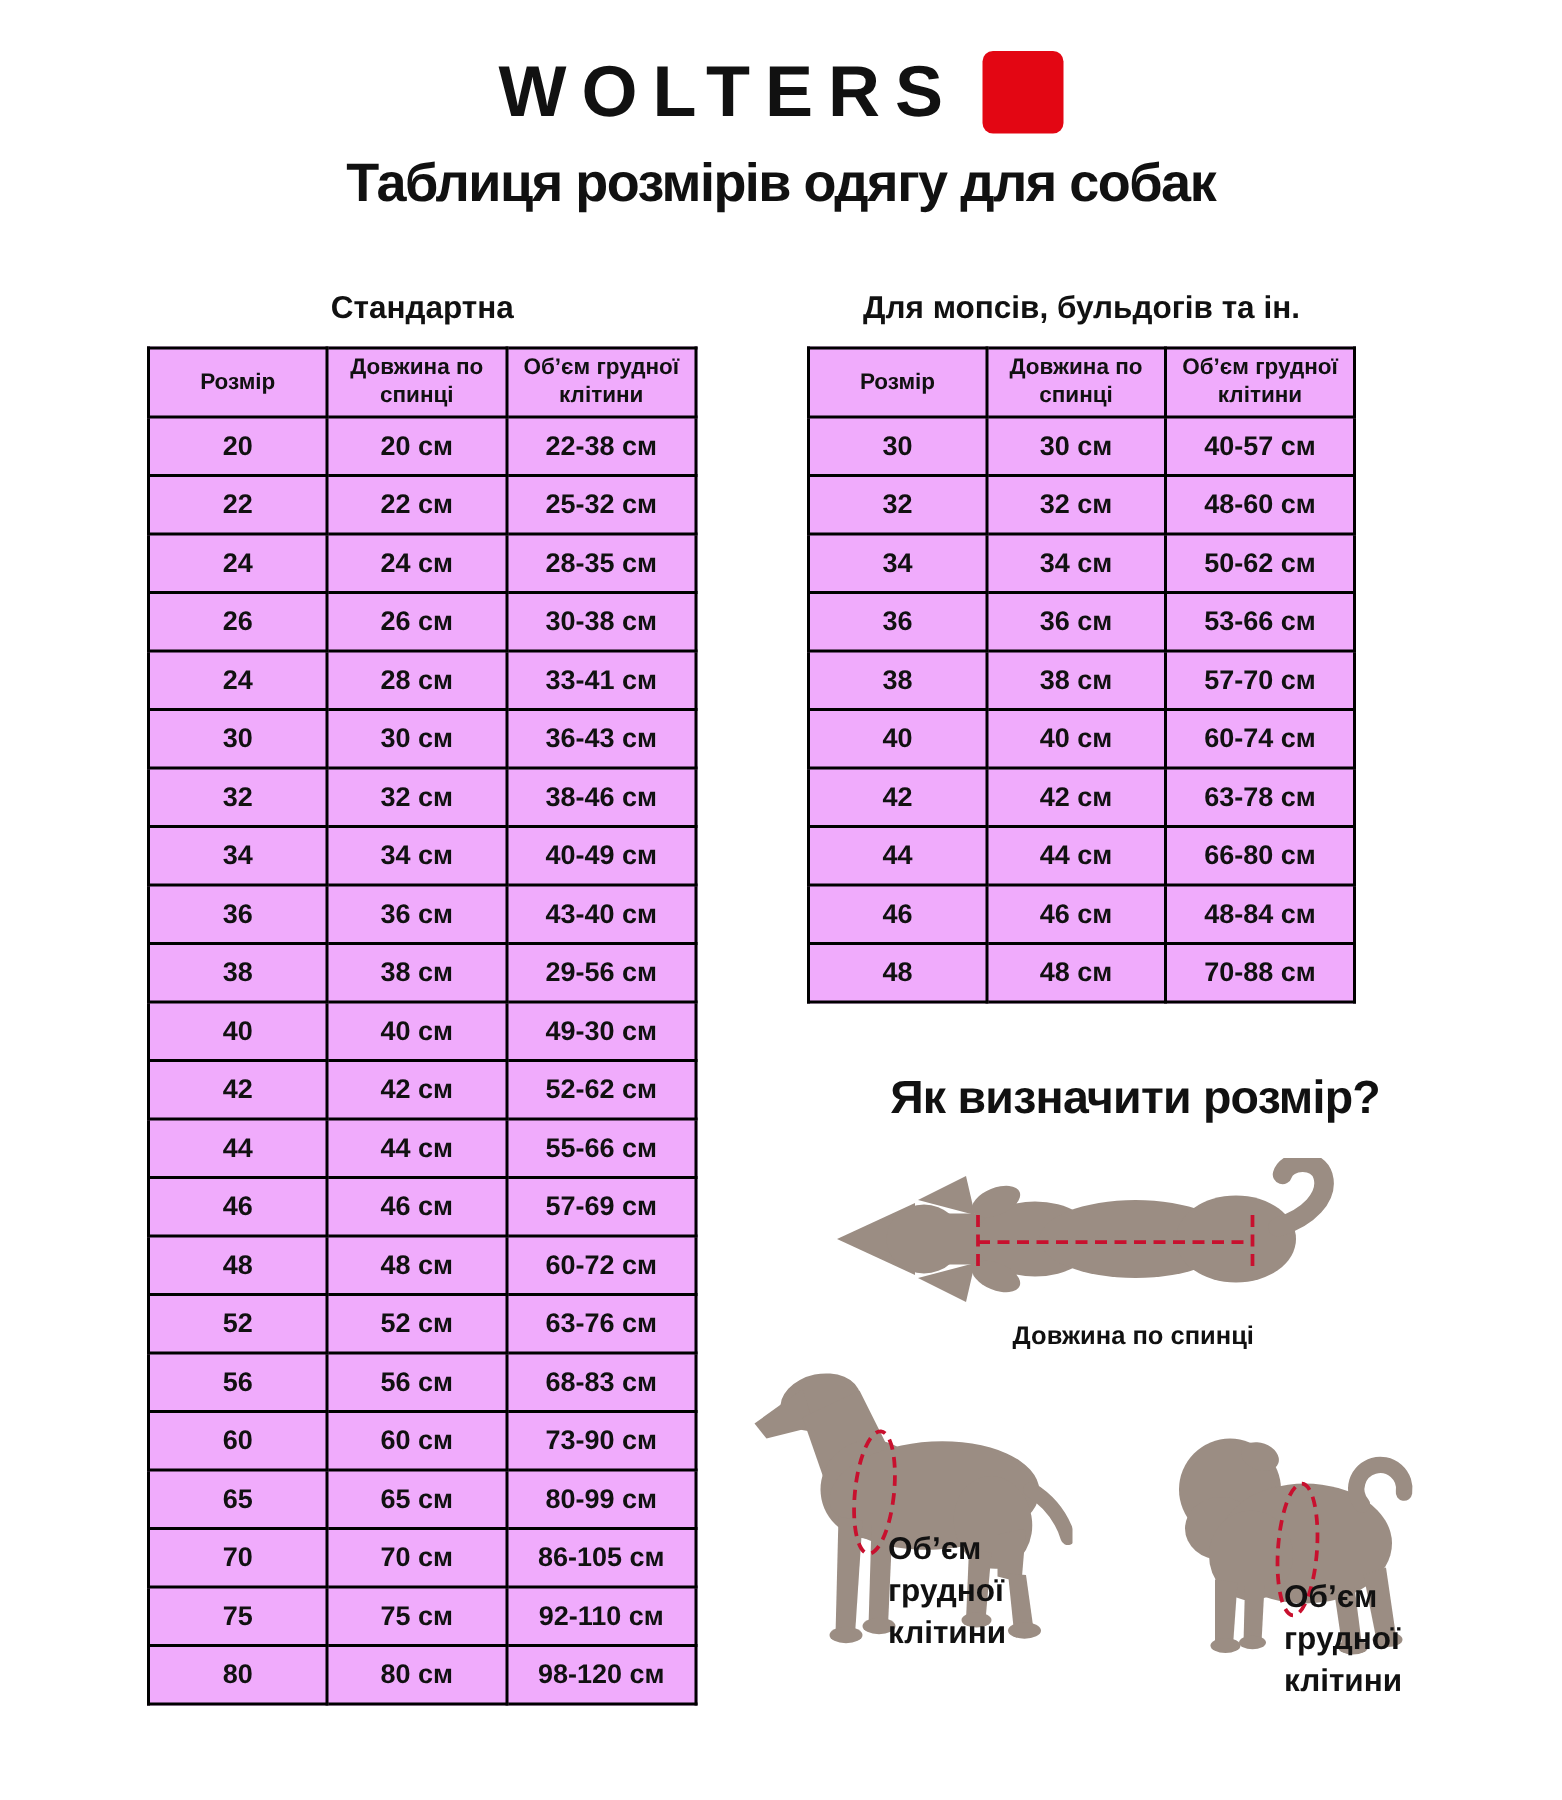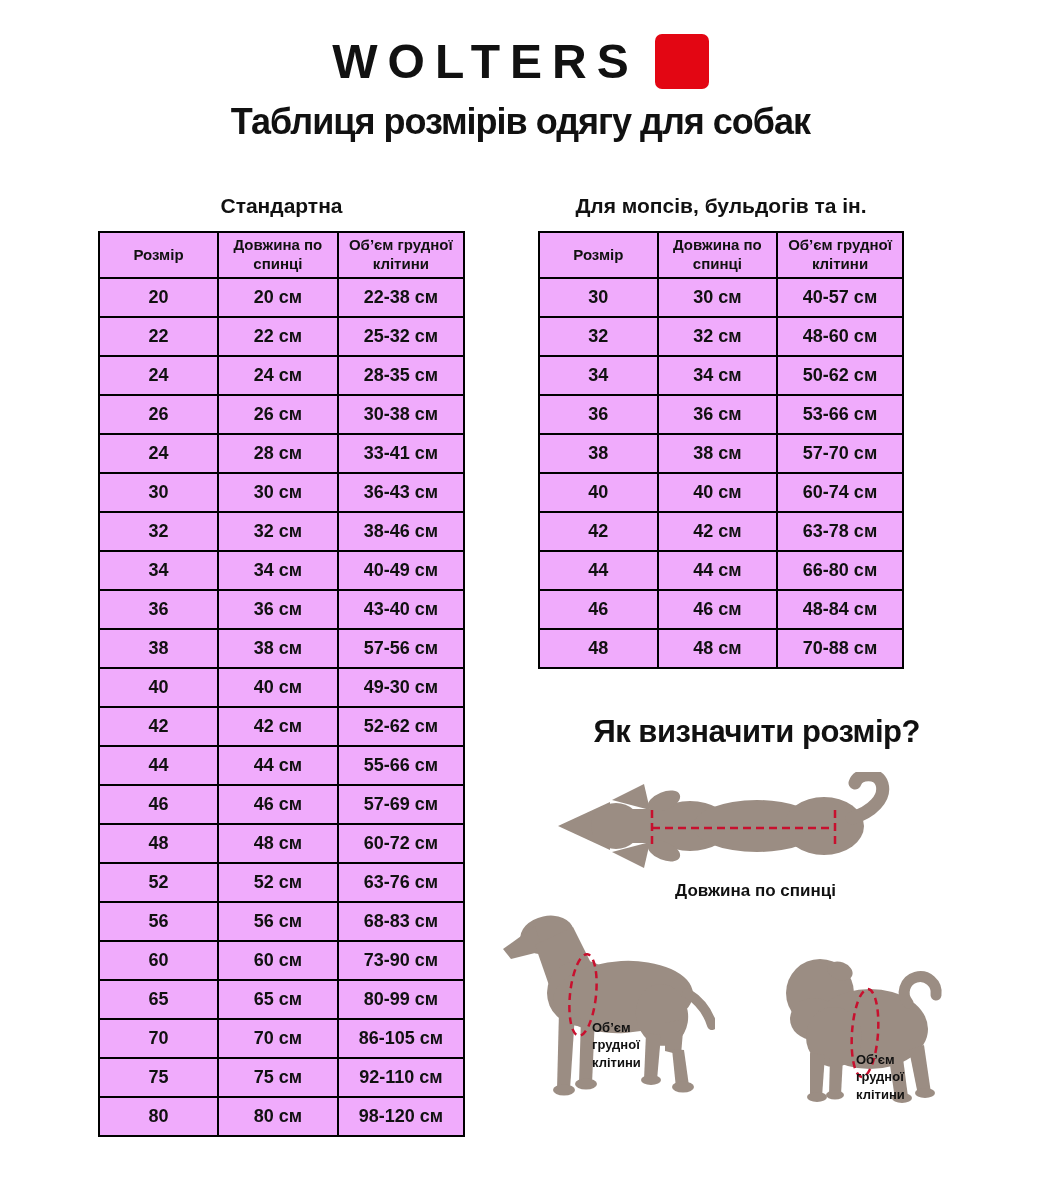--- a/index.html
+++ b/index.html
@@ -23,21 +23,21 @@
   .size-table th,.size-table td{border:2px solid #000;text-align:center;vertical-align:middle;font-weight:bold;padding:0 4px;}
   .size-table th{height:44px;font-size:15px;line-height:1.25;}
   .size-table td{height:37px;font-size:18px;}
   .size-table col.c1{width:32.6%;} .size-table col.c2{width:32.8%;} .size-table col.c3{width:34.6%;}
   
   .guide-heading{position:absolute;left:520px;top:714px;width:400px;text-align:right;
                  font-size:31px;font-weight:bold;letter-spacing:-0.5px;}
   .svg-abs{position:absolute;}
   .diagram-label{position:absolute;font-weight:bold;z-index:3;}
   .backlen-label{left:598px;top:881px;width:315px;text-align:center;font-size:17px;}
-  .chest-label{font-size:13px;line-height:1.33;}
+  .chest-label{font-size:21px;line-height:1.33;}
   .chest-label-1{left:592px;top:1019px;}
   .chest-label-2{left:856px;top:1051px;}
   .chest-label span{display:block;}
 </style>
 </head>
 <body>
 
 <div class="page">
 
   <div class="logo-row">
@@ -104,21 +104,21 @@
             <td>40-49 см</td>
           </tr>
           <tr>
             <td>36</td>
             <td>36 см</td>
             <td>43-40 см</td>
           </tr>
           <tr>
             <td>38</td>
             <td>38 см</td>
-            <td>57-56 см</td>
+            <td>29-56 см</td>
           </tr>
           <tr>
             <td>40</td>
             <td>40 см</td>
             <td>49-30 см</td>
           </tr>
           <tr>
             <td>42</td>
             <td>42 см</td>
             <td>52-62 см</td>

